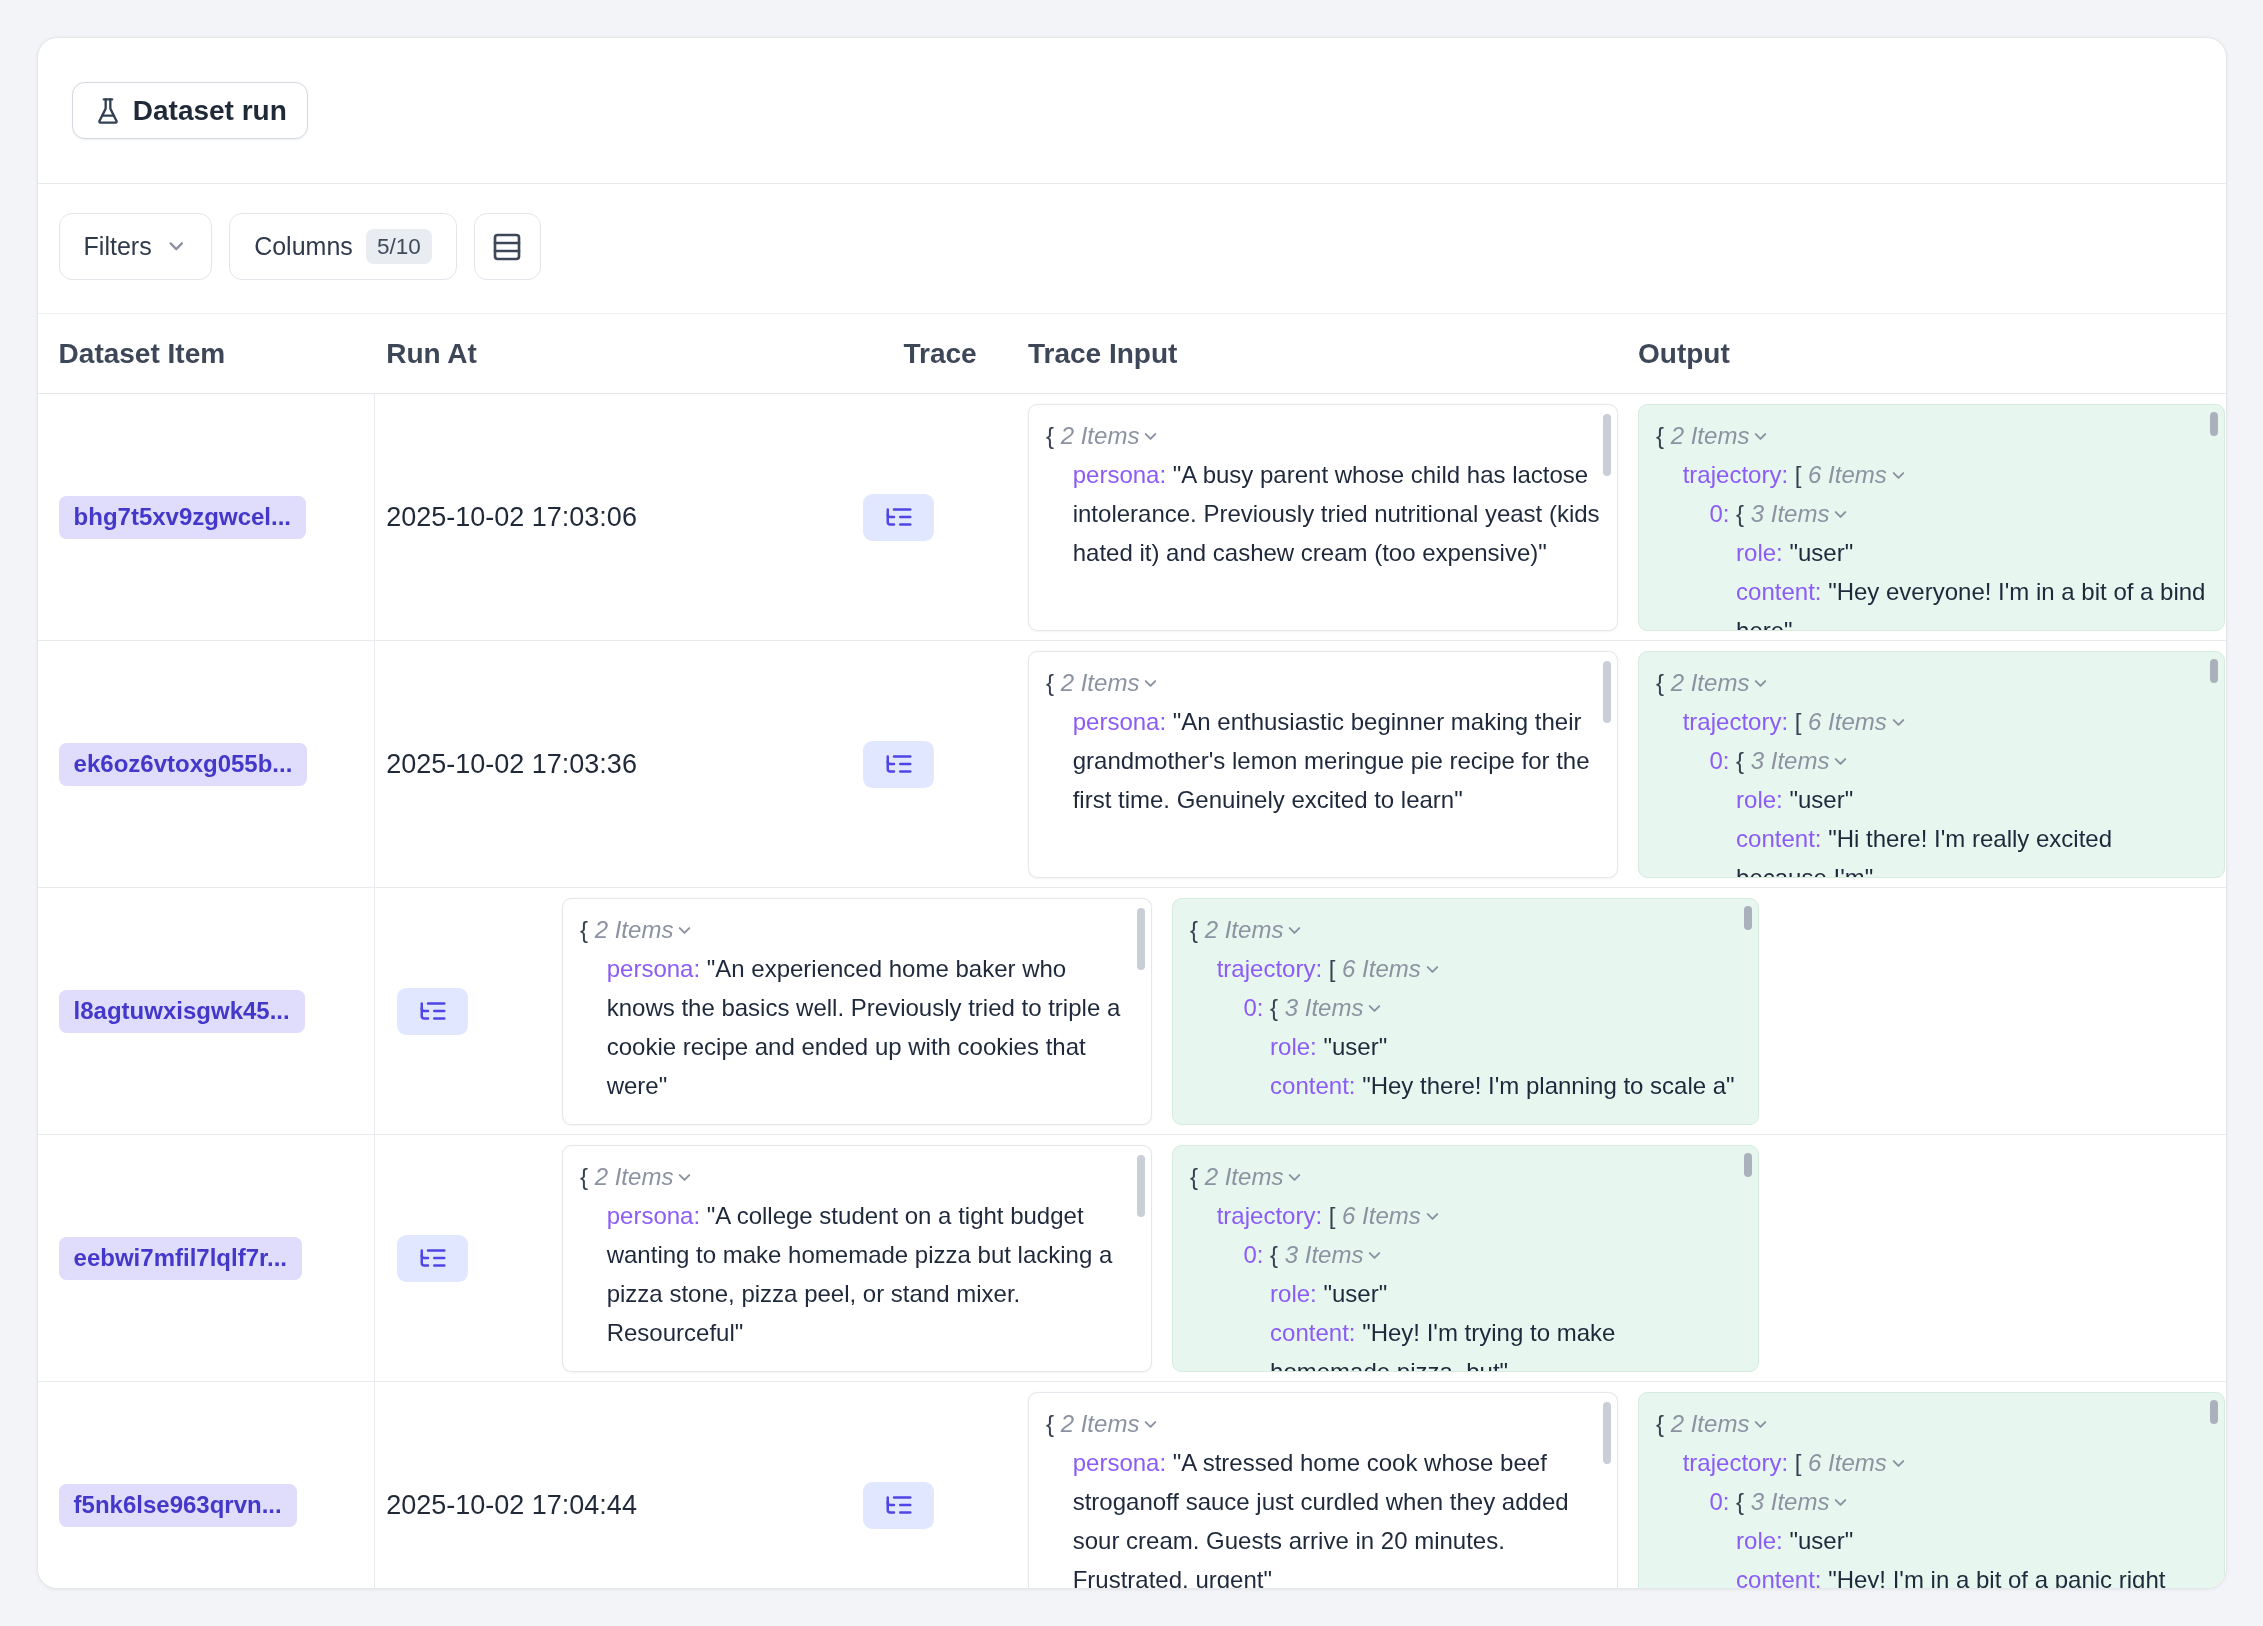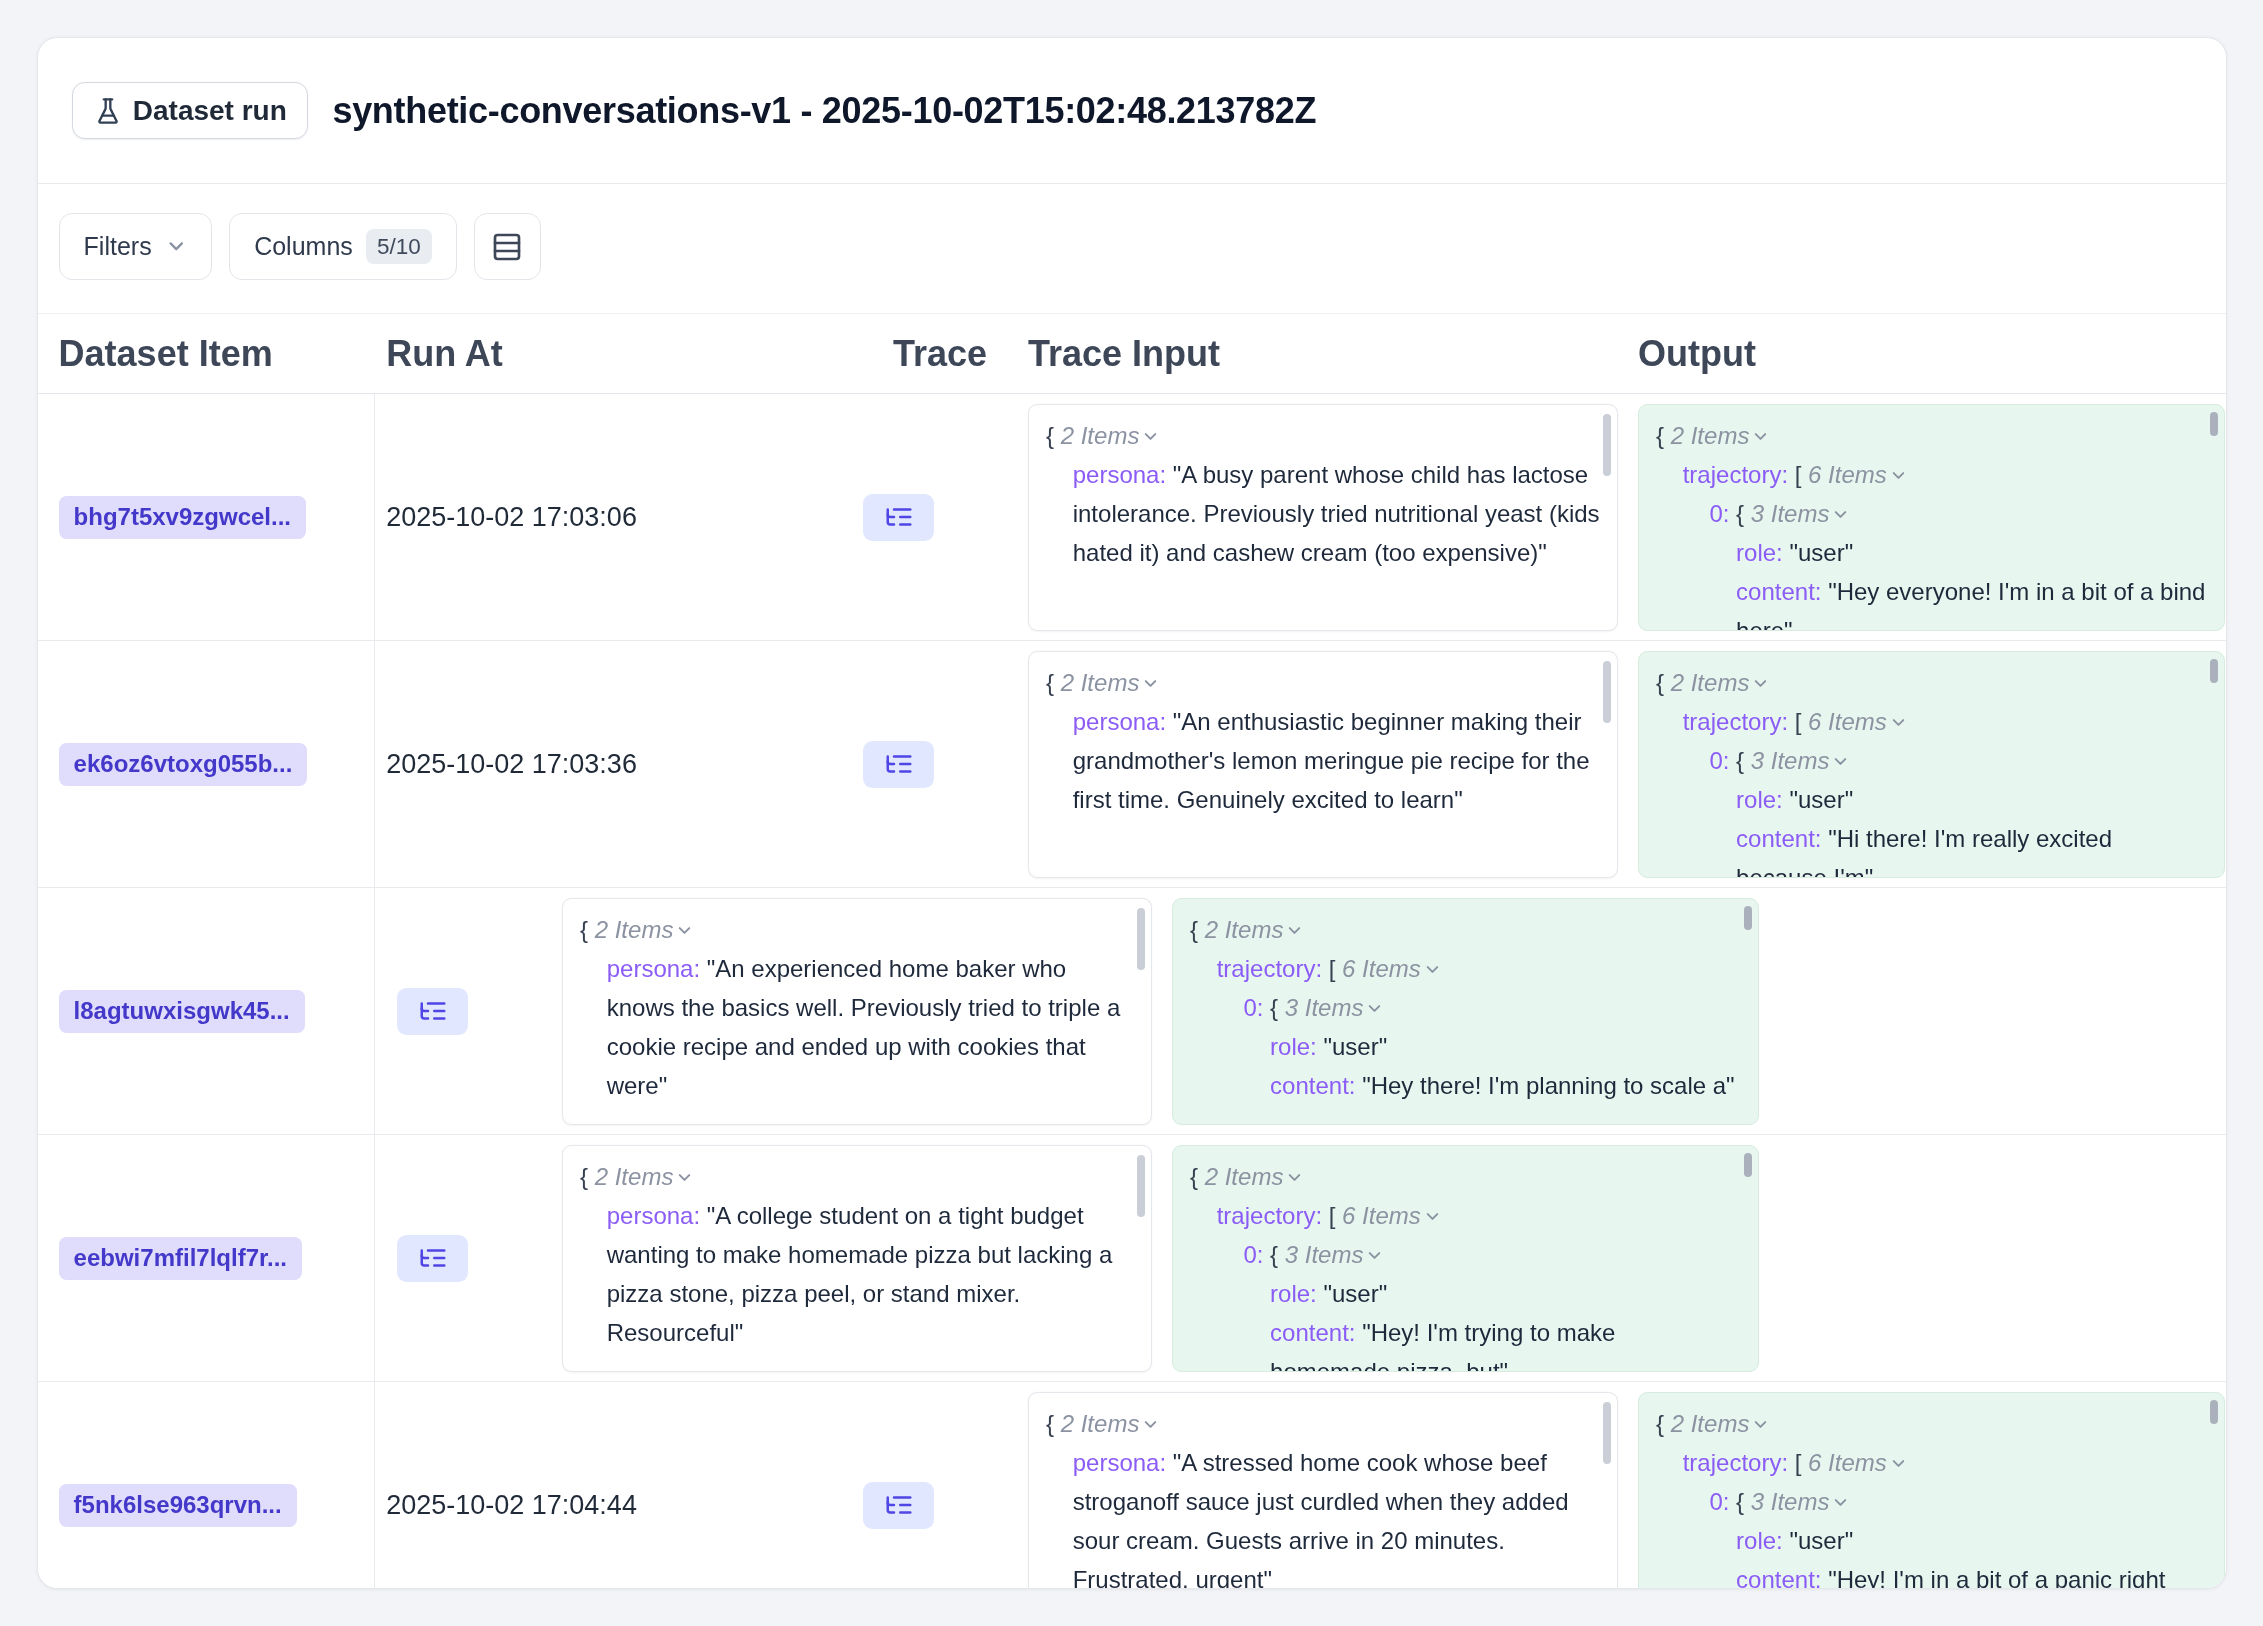--- a/index.html
+++ b/index.html
@@ -84,21 +84,21 @@
   }
   .icon-btn { width: 67px; justify-content: center; padding: 0; }
   .icon-btn svg { width: 32px; height: 32px; stroke: #3d4758; fill: none; stroke-width: 2; stroke-linecap: round; stroke-linejoin: round; }
   
   .thead {
     display: flex;
     align-items: center;
     height: 81px;
     border-top: 0.9px solid #eef0f4;
     border-bottom: 0.9px solid #e3e6ea;
-    font-size: 36px;
+    font-size: 28px;
     font-weight: 600;
     color: #3d4758;
   }
   .c1 { width: 337px; padding-left: 20.6px; }
   .c2 { width: 466px; padding-left: 11.2px; }
   .c3 { width: 187px; padding-left: 11.2px; text-align: center; }
   .c4 { width: 610px; }
   .c5 { flex: 1; }
   .trow {
     display: flex;
@@ -182,21 +182,20 @@
 
   <div class="card-header">
     <span class="run-badge">
       <svg viewBox="0 0 24 24">
         <path d="M10 2v7.5a2 2 0 0 1-.2.9L4.7 20.5a1 1 0 0 0 .9 1.5h12.8a1 1 0 0 0 .9-1.5l-5.1-10.1a2 2 0 0 1-.2-.9V2"></path>
         <path d="M8.5 2h7"></path>
         <path d="M7 16h10"></path>
       </svg>
       <span>Dataset run</span>
     </span>
-    <h1 class="page-title">synthetic-conversations-v1 - 2025-10-02T15:02:48.213782Z</h1>
   </div>
 
   <div class="toolbar">
     <button class="btn">
       <span>Filters</span>
       <svg class="chev-down" viewBox="0 0 24 24">
           <polyline points="6 9 12 15 18 9"></polyline>
         </svg>
     </button>
     <button class="btn">

